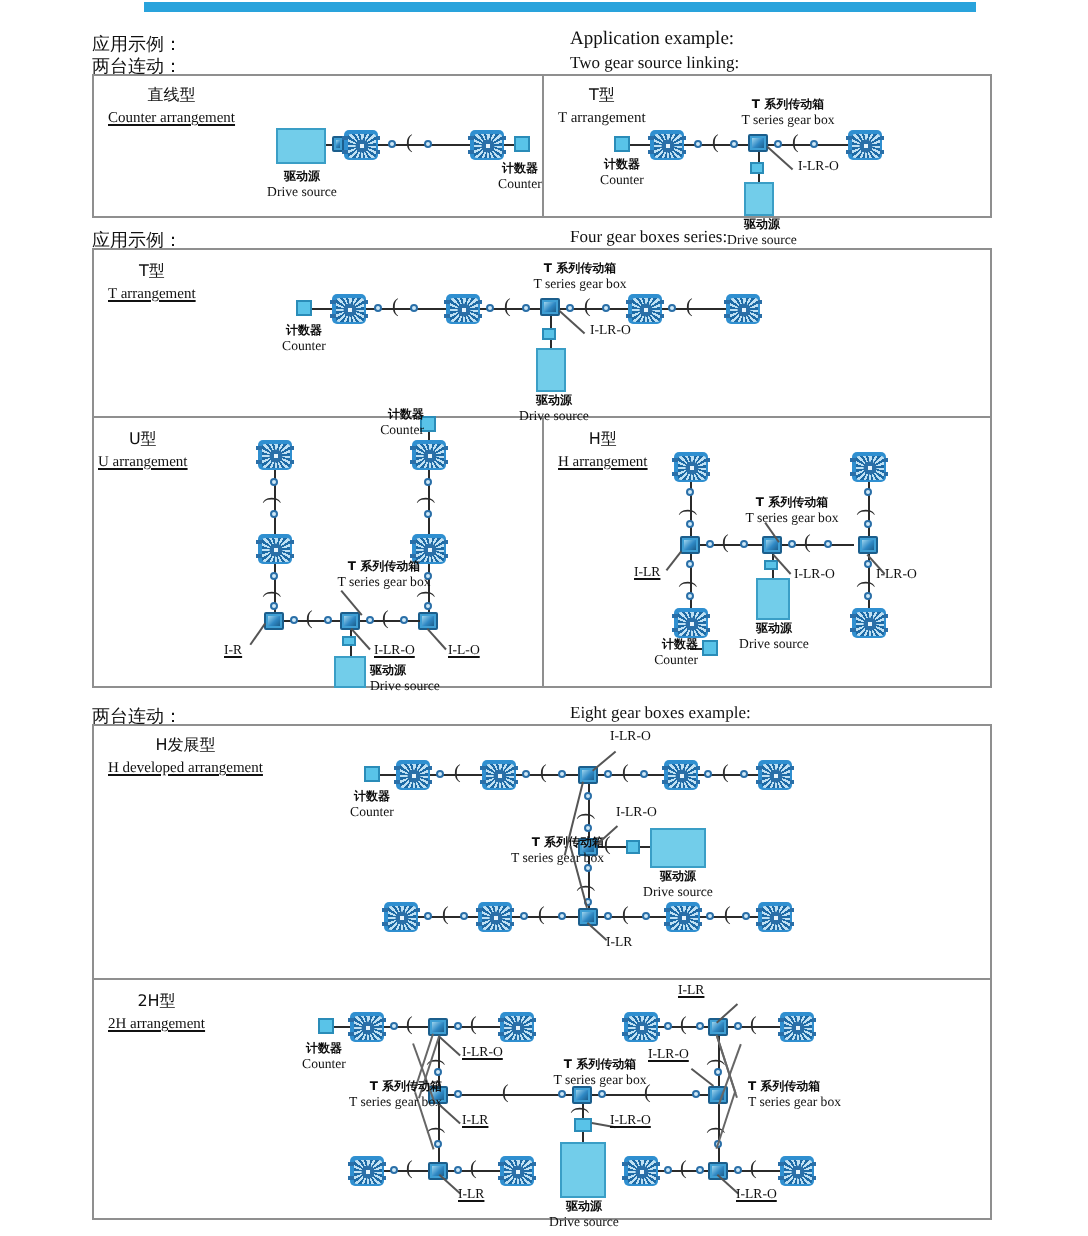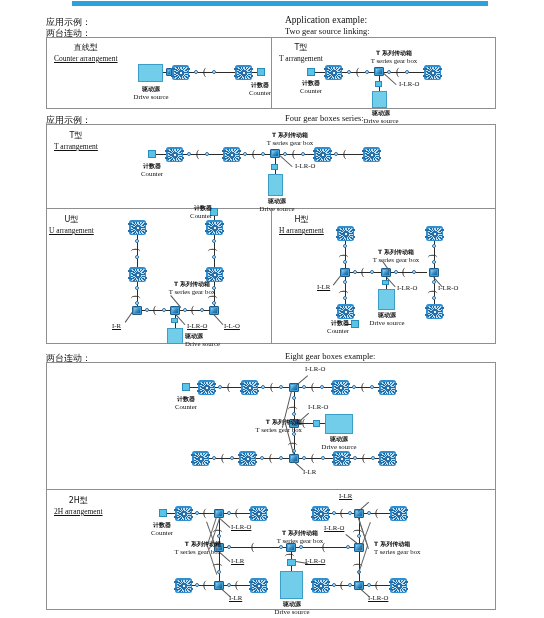--- a/index.html
+++ b/index.html
@@ -415,20 +415,24 @@
     <div class="code" style="left:46px;top:75px;">I-LR</div>
     <div class="lead" style="left:116px;top:69px;width:13px;transform:rotate(48deg);"></div>
     <div class="code nu" style="left:126px;top:76px;">I-LR-O</div>
     <div class="lead" style="left:163px;top:69px;width:13px;transform:rotate(48deg);"></div>
     <div class="code nu" style="left:167px;top:76px;">I-LR-O</div>
   </div>
 
   <div class="panelbox" style="left:46px;top:362px;width:450px;height:248px;"></div>
   <div class="hdiv" style="left:46px;top:489px;width:450px;"></div>
 
+  <div class="ptitle" style="left:54px;top:367px;">
+    <span class="t1">H发展型</span>
+    <span class="t2">H developed arrangement</span>
+  </div>
 
   <div class="sch" style="left:46px;top:362px;">
 
     <div class="cnt" style="left:136px;top:21px;"></div>
     <div class="ln h" style="left:144px;top:25px;width:8px;"></div>
     <div class="gbox" style="left:152px;top:18px;">
         <u></u>
         <u class="b"></u>
         <i></i>
       </div>

